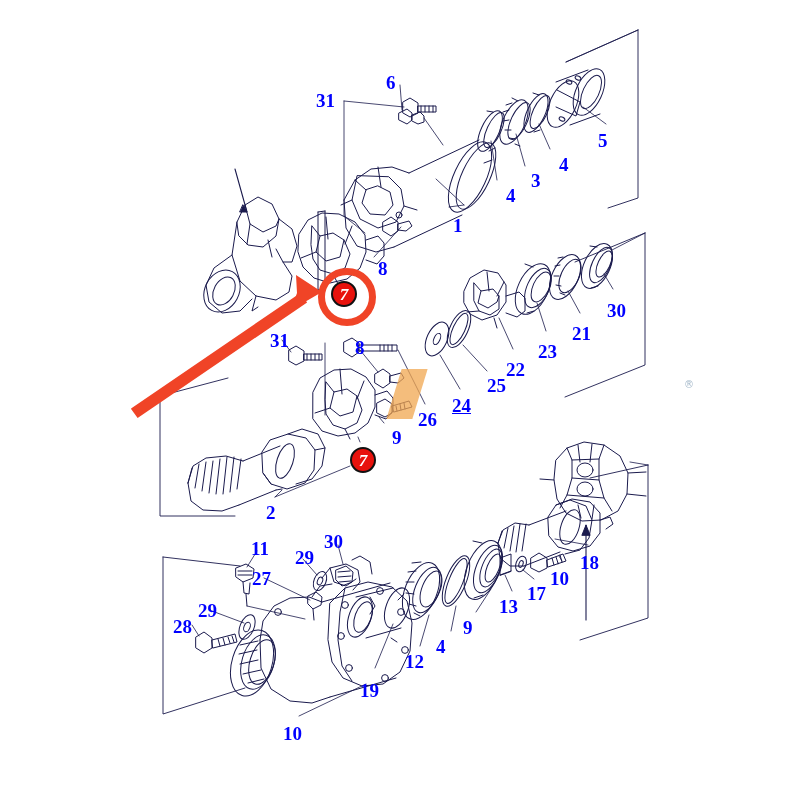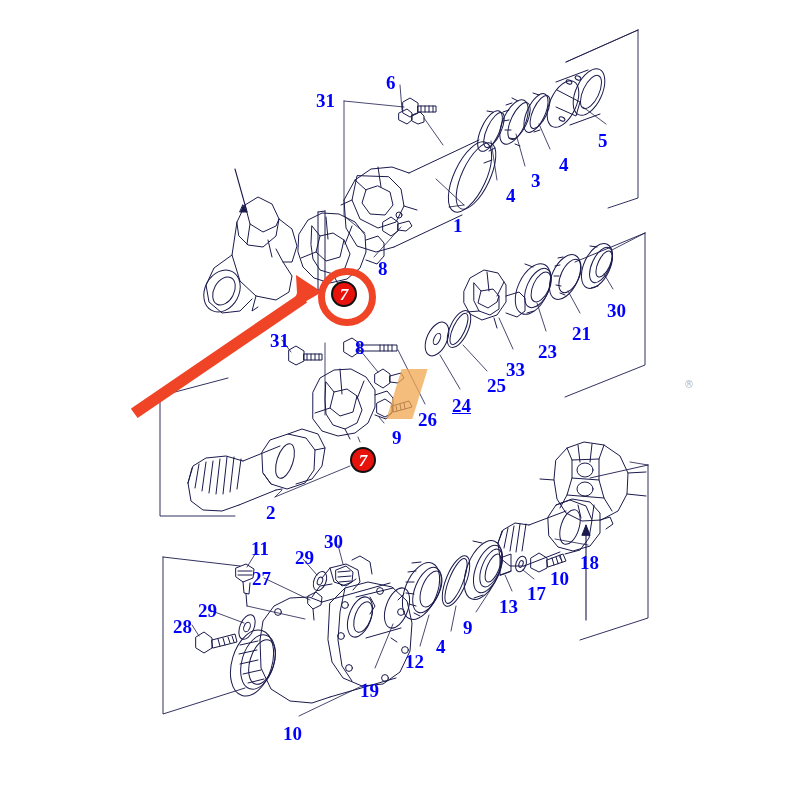--- a/index.html
+++ b/index.html
@@ -505,21 +505,21 @@
       <div class="callout" style="left: 386px; top: 73px;">6</div>
       <div class="callout" style="left: 598px; top: 131px;">5</div>
       <div class="callout" style="left: 559px; top: 155px;">4</div>
       <div class="callout" style="left: 531px; top: 171px;">3</div>
       <div class="callout" style="left: 506px; top: 186px;">4</div>
       <div class="callout" style="left: 453px; top: 216px;">1</div>
       <div class="callout" style="left: 378px; top: 259px;">8</div>
       <div class="callout" style="left: 607px; top: 301px;">30</div>
       <div class="callout" style="left: 572px; top: 324px;">21</div>
       <div class="callout" style="left: 538px; top: 342px;">23</div>
-      <div class="callout" style="left: 506px; top: 360px;">33</div>
+      <div class="callout" style="left: 506px; top: 360px;">22</div>
       <div class="callout" style="left: 270px; top: 331px;">31</div>
       <div class="callout" style="left: 355px; top: 338px;">8</div>
       <div class="callout" style="left: 479px; top: 376px; margin-left: 8px;">25</div>
       <div class="callout" style="left: 452px; top: 396px; text-decoration: underline;">24</div>
       <div class="callout" style="left: 418px; top: 410px;">26</div>
       <div class="callout" style="left: 392px; top: 428px;">9</div>
       <div class="callout" style="left: 266px; top: 503px;">2</div>
       <div class="callout" style="left: 580px; top: 553px;">18</div>
       <div class="callout" style="left: 251px; top: 539px;">11</div>
       <div class="callout" style="left: 324px; top: 532px;">30</div>

